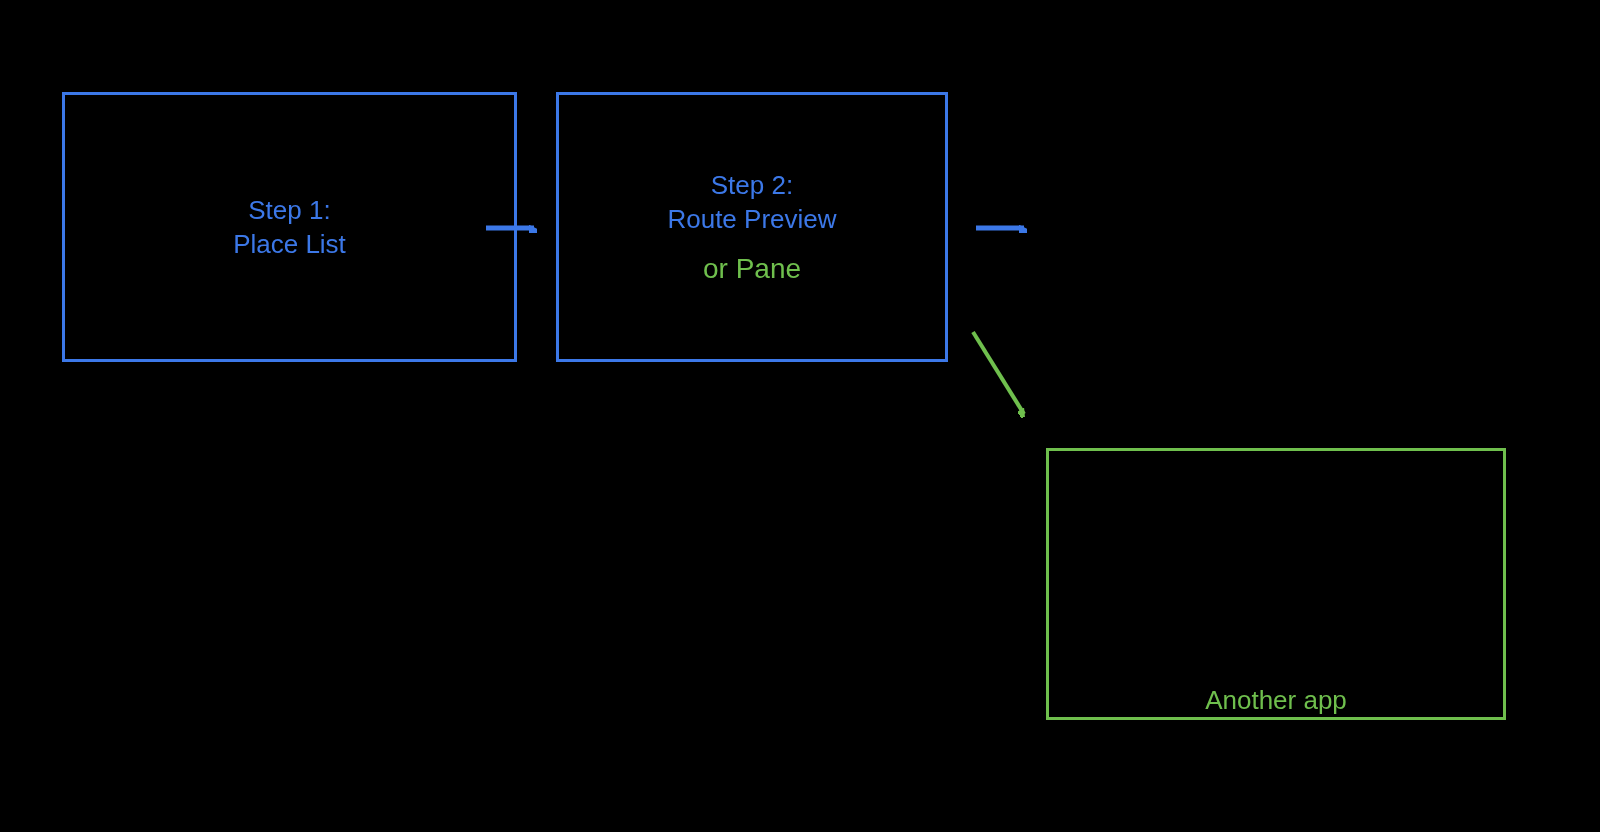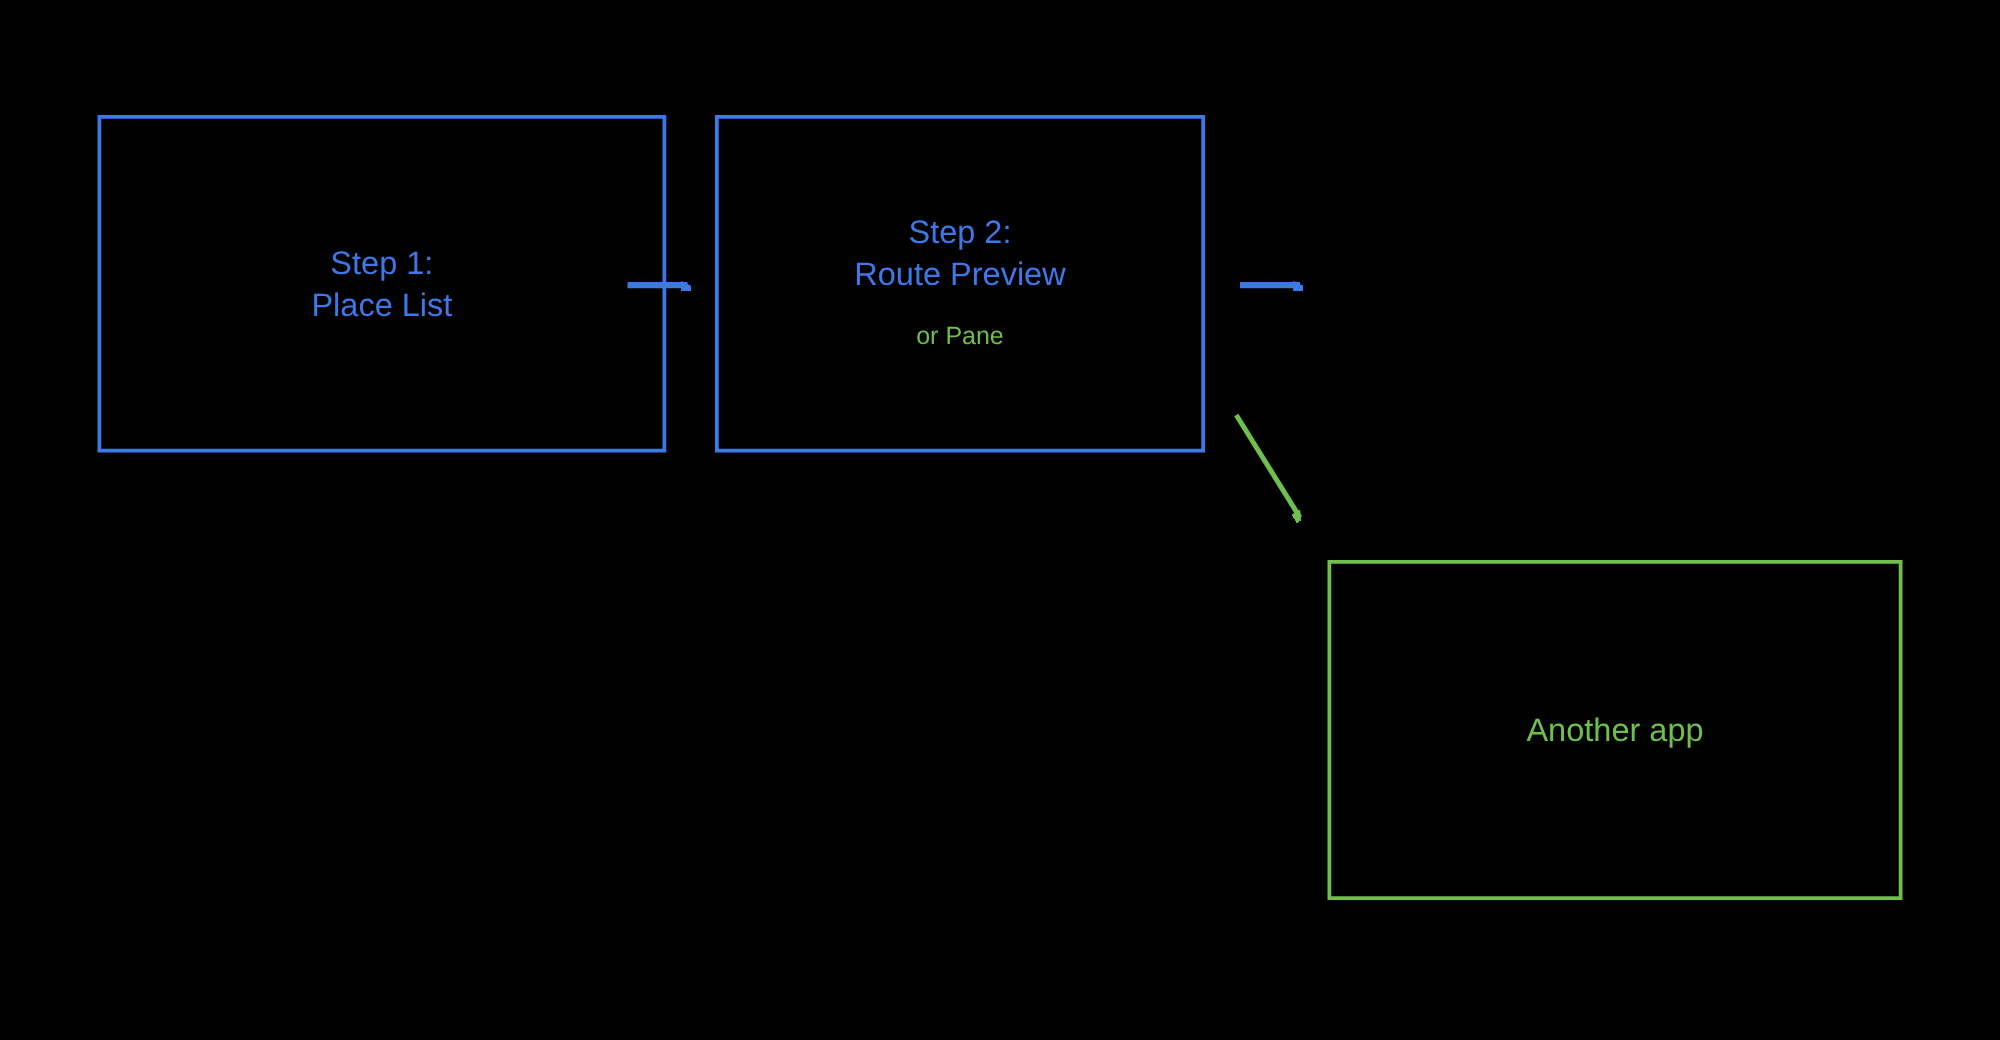--- a/index.html
+++ b/index.html
@@ -16,43 +16,42 @@
     width: 1600px;
     height: 832px;
     position: relative;
     background: var(--background);
     font-family: "Liberation Sans", "DejaVu Sans", sans-serif;
     overflow: hidden;
   }
   .canvas {
     position: absolute;
     inset: 0;
-    margin-left: 16px;
   }
   .flow-box {
     position: absolute;
     display: flex;
     flex-direction: column;
     align-items: center;
     justify-content: center;
     text-align: center;
   }
   .flow-box.blue-box { border: 3px solid var(--blue); }
-  .flow-box.green-box { border: 3px solid var(--green); }
+  .flow-box.green-box { border: 3px solid var(--green); justify-content: flex-end; }
   .box-label {
     font-size: 26px;
     line-height: 34px;
     font-weight: 500;
     white-space: pre-line;
   }
   .blue-text { color: var(--blue); }
   .green-text { color: var(--green); }
   .sub-label {
     margin-top: 16px;
-    font-size: 20px;
+    font-size: 28px;
     line-height: 34px;
     font-weight: 500;
   }
   #box-step1 { left: 62px;  top: 92px;  width: 455px; height: 270px; }
   #box-step2 { left: 556px; top: 92px;  width: 392px; height: 270px; }
   #box-step3 { left: 1046px;top: 92px;  width: 458px; height: 270px; }
   #box-another-app { left: 1046px; top: 448px; width: 460px; height: 272px; }
   svg.arrow-layer {
     position: absolute;
     inset: 0;

